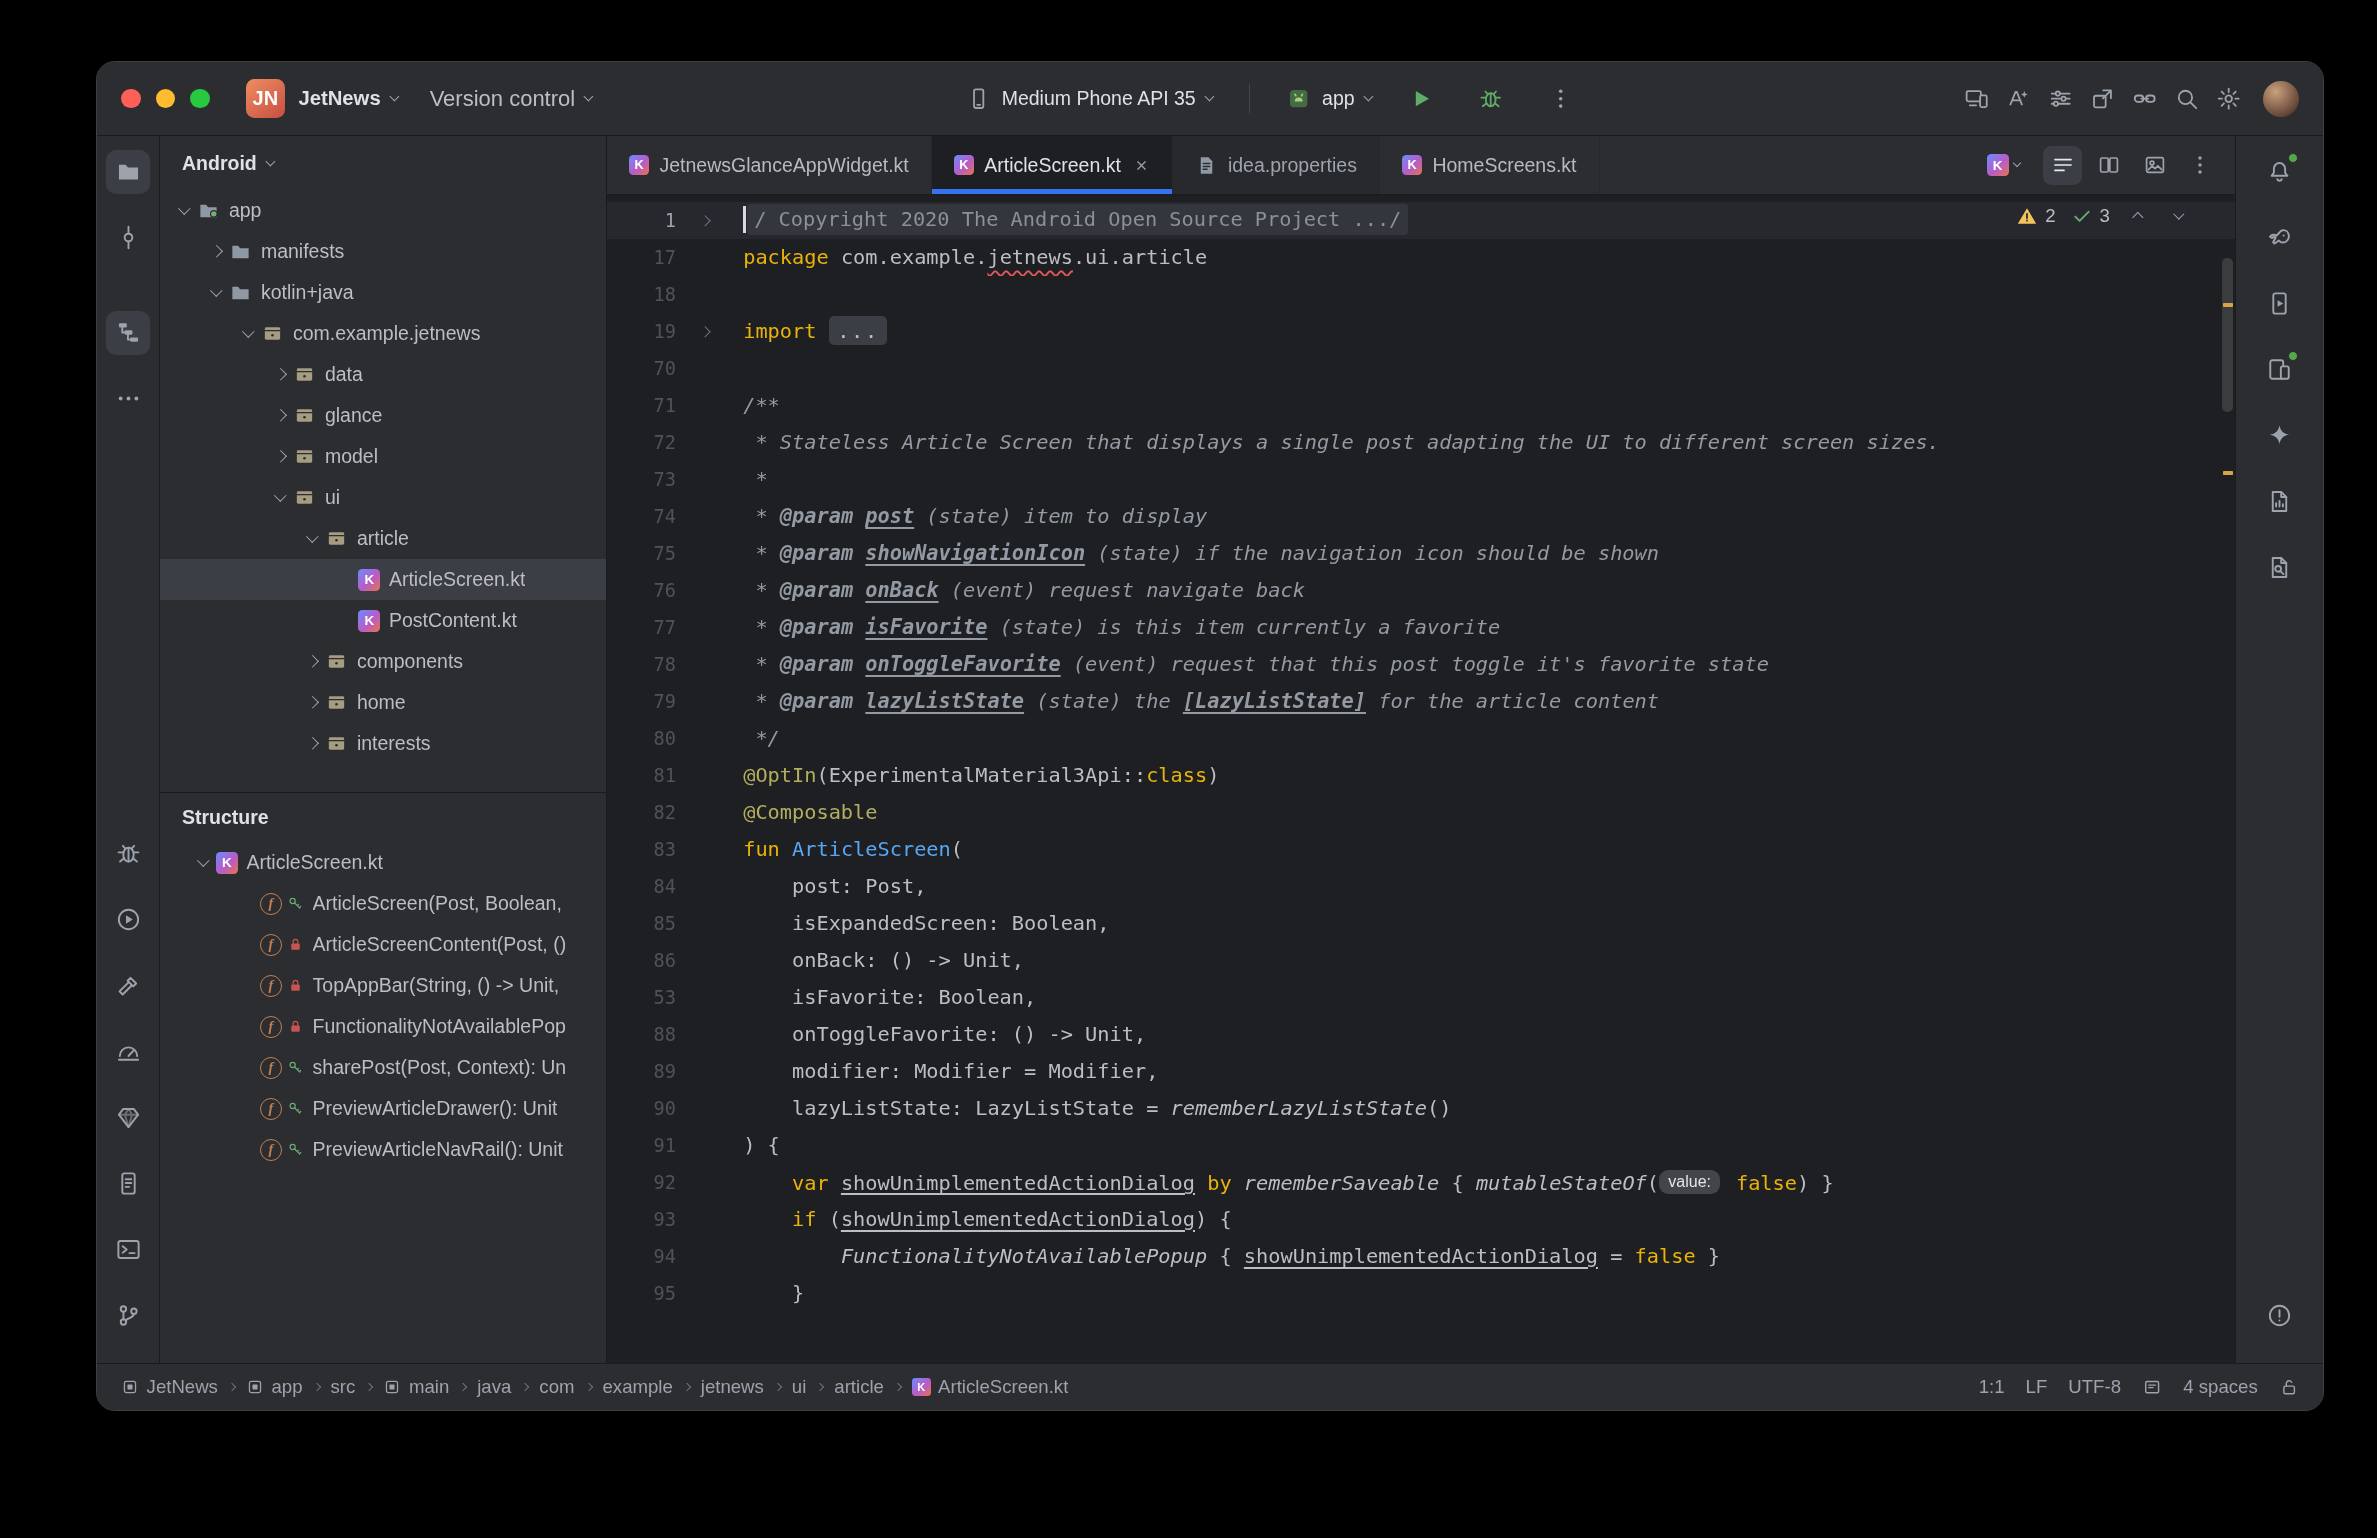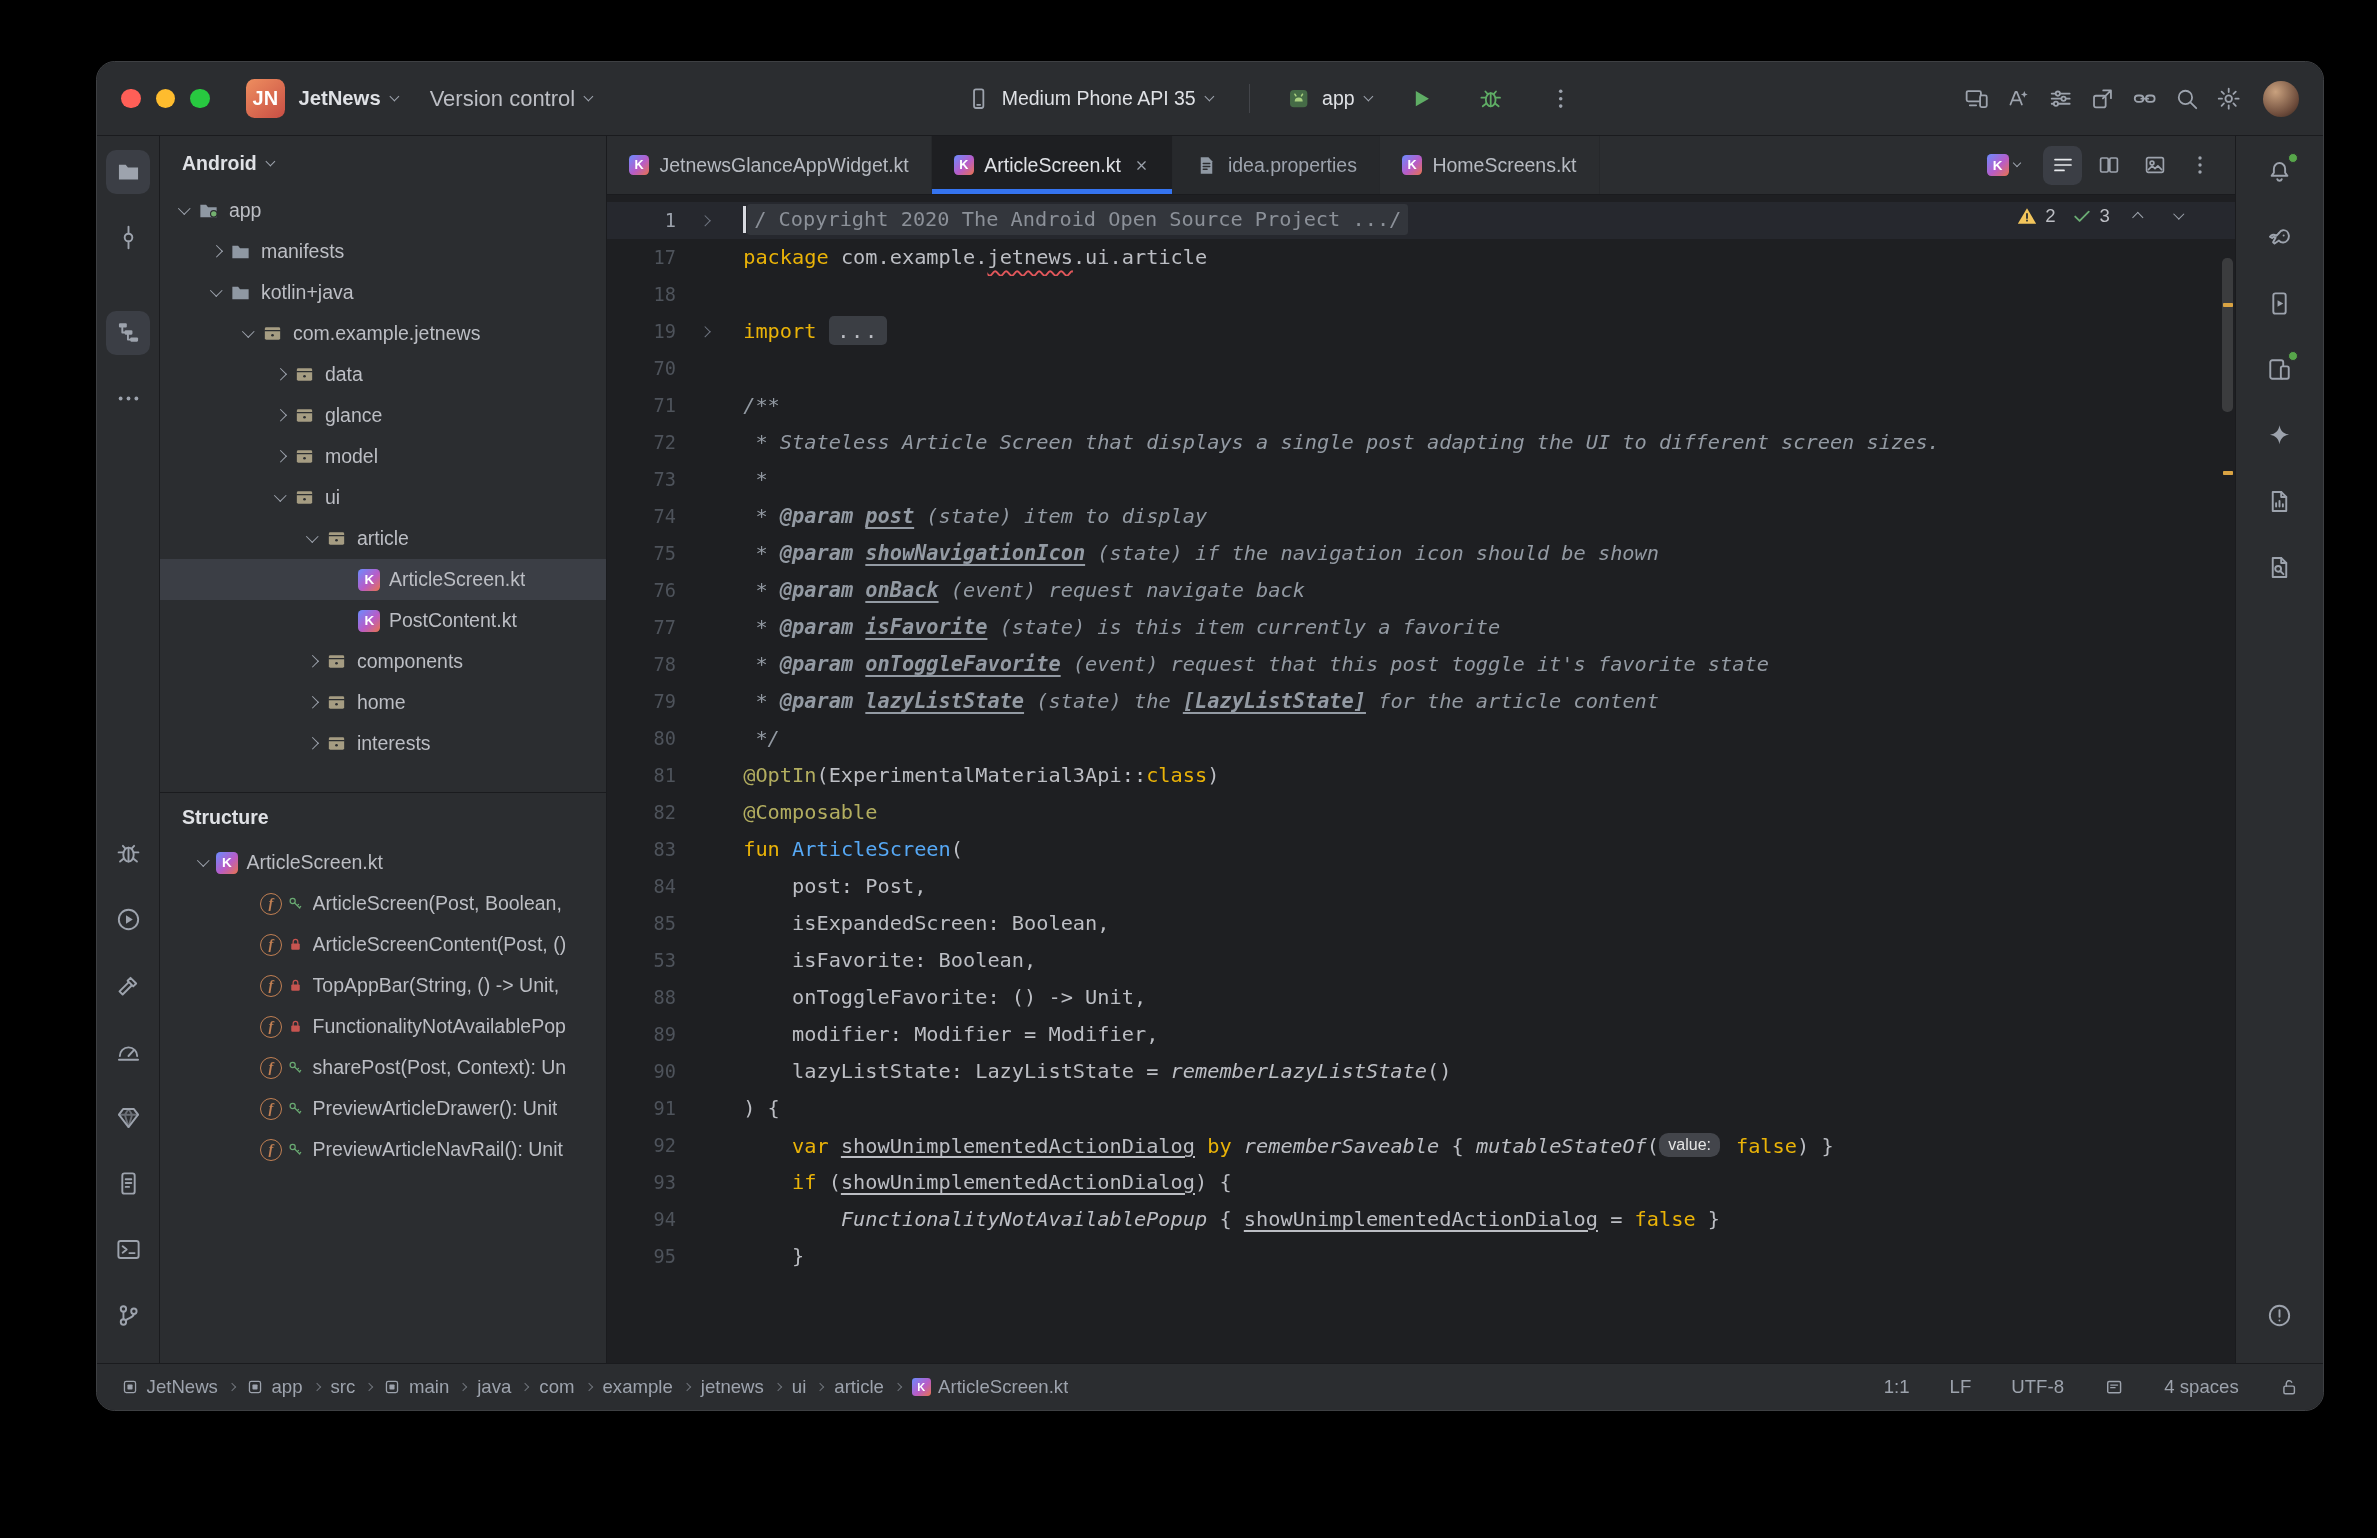--- a/index.html
+++ b/index.html
@@ -123,21 +123,21 @@
 
   .sb{position:absolute;right:0;top:0;bottom:0;width:15.2px;}
   .sb-thumb{position:absolute;right:2.5px;top:63px;width:10.2px;height:154px;background:rgba(255,255,255,.13);border-radius:5.1px;}
   .sb-mark{position:absolute;right:2.5px;width:9.3px;height:4.2px;background:#D9A343;border-radius:0.8px;}
 
   
   .statusbar{height:47px;background:#2B2D30;border-top:0.8px solid #1A1B1E;display:flex;align-items:center;padding:0 24px;font-size:18.6px;color:#9DA3AD;flex:0 0 auto;}
   .breadcrumbs{display:flex;align-items:center;white-space:nowrap;overflow:hidden;}
   .crumb{display:inline-flex;align-items:center;gap:7.6px;}
   .crumb .kicon{width:18.6px;height:18.6px;flex-basis:18.6px;font-size:11px;border-radius:3.4px;}
-  .status-right{margin-left:auto;display:flex;align-items:center;gap:40px;text-align:right;}
+  .status-right{margin-left:auto;display:flex;align-items:center;gap:21px;text-align:right;}
   .st{white-space:nowrap;display:inline-flex;align-items:center;}
   .sic{width:20.3px;height:20.3px;display:block;}
 </style>
 </head>
 <body>
 
 <div class="window">
 
   <div class="titlebar">
     <div class="traffic">
@@ -721,20 +721,21 @@
             <div class="code-line"><span class="gut">76</span><span class="foldcol"></span><span class="ctext"><span class="tk-cmt"> * </span><span class="tk-tag">@param</span><span class="tk-cmt"> </span><span class="tk-prm">onBack</span><span class="tk-cmt"> (event) request navigate back</span></span></div>
             <div class="code-line"><span class="gut">77</span><span class="foldcol"></span><span class="ctext"><span class="tk-cmt"> * </span><span class="tk-tag">@param</span><span class="tk-cmt"> </span><span class="tk-prm">isFavorite</span><span class="tk-cmt"> (state) is this item currently a favorite</span></span></div>
             <div class="code-line"><span class="gut">78</span><span class="foldcol"></span><span class="ctext"><span class="tk-cmt"> * </span><span class="tk-tag">@param</span><span class="tk-cmt"> </span><span class="tk-prm">onToggleFavorite</span><span class="tk-cmt"> (event) request that this post toggle it's favorite state</span></span></div>
             <div class="code-line"><span class="gut">79</span><span class="foldcol"></span><span class="ctext"><span class="tk-cmt"> * </span><span class="tk-tag">@param</span><span class="tk-cmt"> </span><span class="tk-prm">lazyListState</span><span class="tk-cmt"> (state) the </span><span class="tk-prm">[LazyListState]</span><span class="tk-cmt"> for the article content</span></span></div>
             <div class="code-line"><span class="gut">80</span><span class="foldcol"></span><span class="ctext"><span class="tk-cmt"> */</span></span></div>
             <div class="code-line"><span class="gut">81</span><span class="foldcol"></span><span class="ctext"><span class="tk-ann">@OptIn</span><span class="tk-txt">(ExperimentalMaterial3Api::</span><span class="tk-kw">class</span><span class="tk-txt">)</span></span></div>
             <div class="code-line"><span class="gut">82</span><span class="foldcol"></span><span class="ctext"><span class="tk-ann">@Composable</span></span></div>
             <div class="code-line"><span class="gut">83</span><span class="foldcol"></span><span class="ctext"><span class="tk-kw">fun</span><span class="tk-txt"> </span><span class="tk-fn">ArticleScreen</span><span class="tk-txt">(</span></span></div>
             <div class="code-line"><span class="gut">84</span><span class="foldcol"></span><span class="ctext"><span class="tk-txt">    post: Post,</span></span></div>
             <div class="code-line"><span class="gut">85</span><span class="foldcol"></span><span class="ctext"><span class="tk-txt">    isExpandedScreen: Boolean,</span></span></div>
+            <div class="code-line"><span class="gut">86</span><span class="foldcol"></span><span class="ctext"><span class="tk-txt">    onBack: () -&gt; Unit,</span></span></div>
             <div class="code-line"><span class="gut">53</span><span class="foldcol"></span><span class="ctext"><span class="tk-txt">    isFavorite: Boolean,</span></span></div>
             <div class="code-line"><span class="gut">88</span><span class="foldcol"></span><span class="ctext"><span class="tk-txt">    onToggleFavorite: () -&gt; Unit,</span></span></div>
             <div class="code-line"><span class="gut">89</span><span class="foldcol"></span><span class="ctext"><span class="tk-txt">    modifier: Modifier = Modifier,</span></span></div>
             <div class="code-line"><span class="gut">90</span><span class="foldcol"></span><span class="ctext"><span class="tk-txt">    lazyListState: LazyListState = </span><span class="tk-itl">rememberLazyListState</span><span class="tk-txt">()</span></span></div>
             <div class="code-line"><span class="gut">91</span><span class="foldcol"></span><span class="ctext"><span class="tk-txt">) {</span></span></div>
             <div class="code-line"><span class="gut">92</span><span class="foldcol"></span><span class="ctext"><span class="tk-txt">    </span><span class="tk-kw">var</span><span class="tk-txt"> </span><span class="tk-und">showUnimplementedActionDialog</span><span class="tk-txt"> </span><span class="tk-kw">by</span><span class="tk-txt"> </span><span class="tk-itl">rememberSaveable</span><span class="tk-txt"> { </span><span class="tk-itl">mutableStateOf</span><span class="tk-txt">(</span><span class="tk-hint">value:</span><span class="tk-txt"> </span><span class="tk-kw">false</span><span class="tk-txt">) }</span></span></div>
             <div class="code-line"><span class="gut">93</span><span class="foldcol"></span><span class="ctext"><span class="tk-txt">    </span><span class="tk-kw">if</span><span class="tk-txt"> (</span><span class="tk-und">showUnimplementedActionDialog</span><span class="tk-txt">) {</span></span></div>
             <div class="code-line"><span class="gut">94</span><span class="foldcol"></span><span class="ctext"><span class="tk-txt">        </span><span class="tk-itl">FunctionalityNotAvailablePopup</span><span class="tk-txt"> { </span><span class="tk-und">showUnimplementedActionDialog</span><span class="tk-txt"> = </span><span class="tk-kw">false</span><span class="tk-txt"> }</span></span></div>
             <div class="code-line"><span class="gut">95</span><span class="foldcol"></span><span class="ctext"><span class="tk-txt">    }</span></span></div>
           </div>

